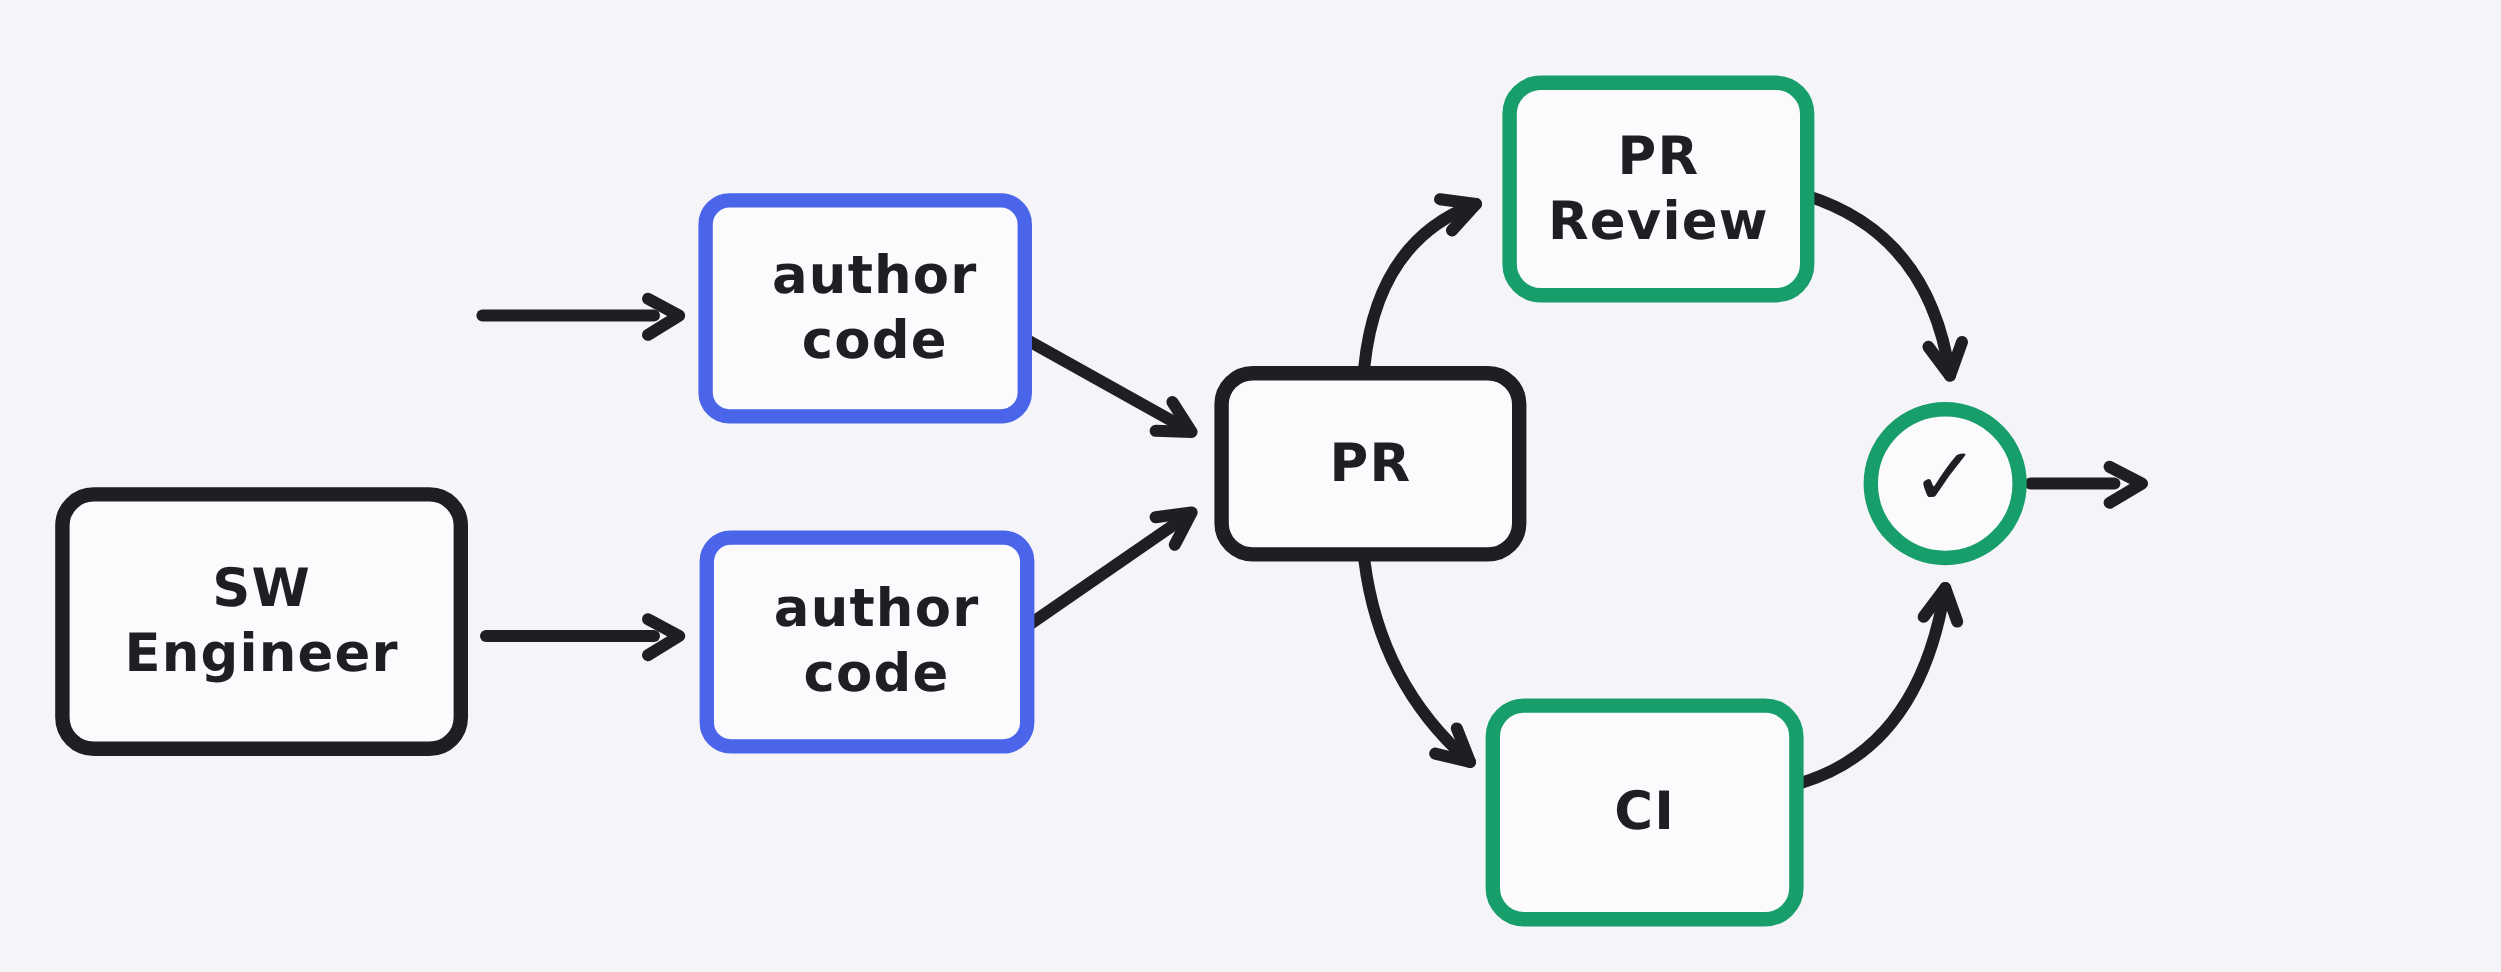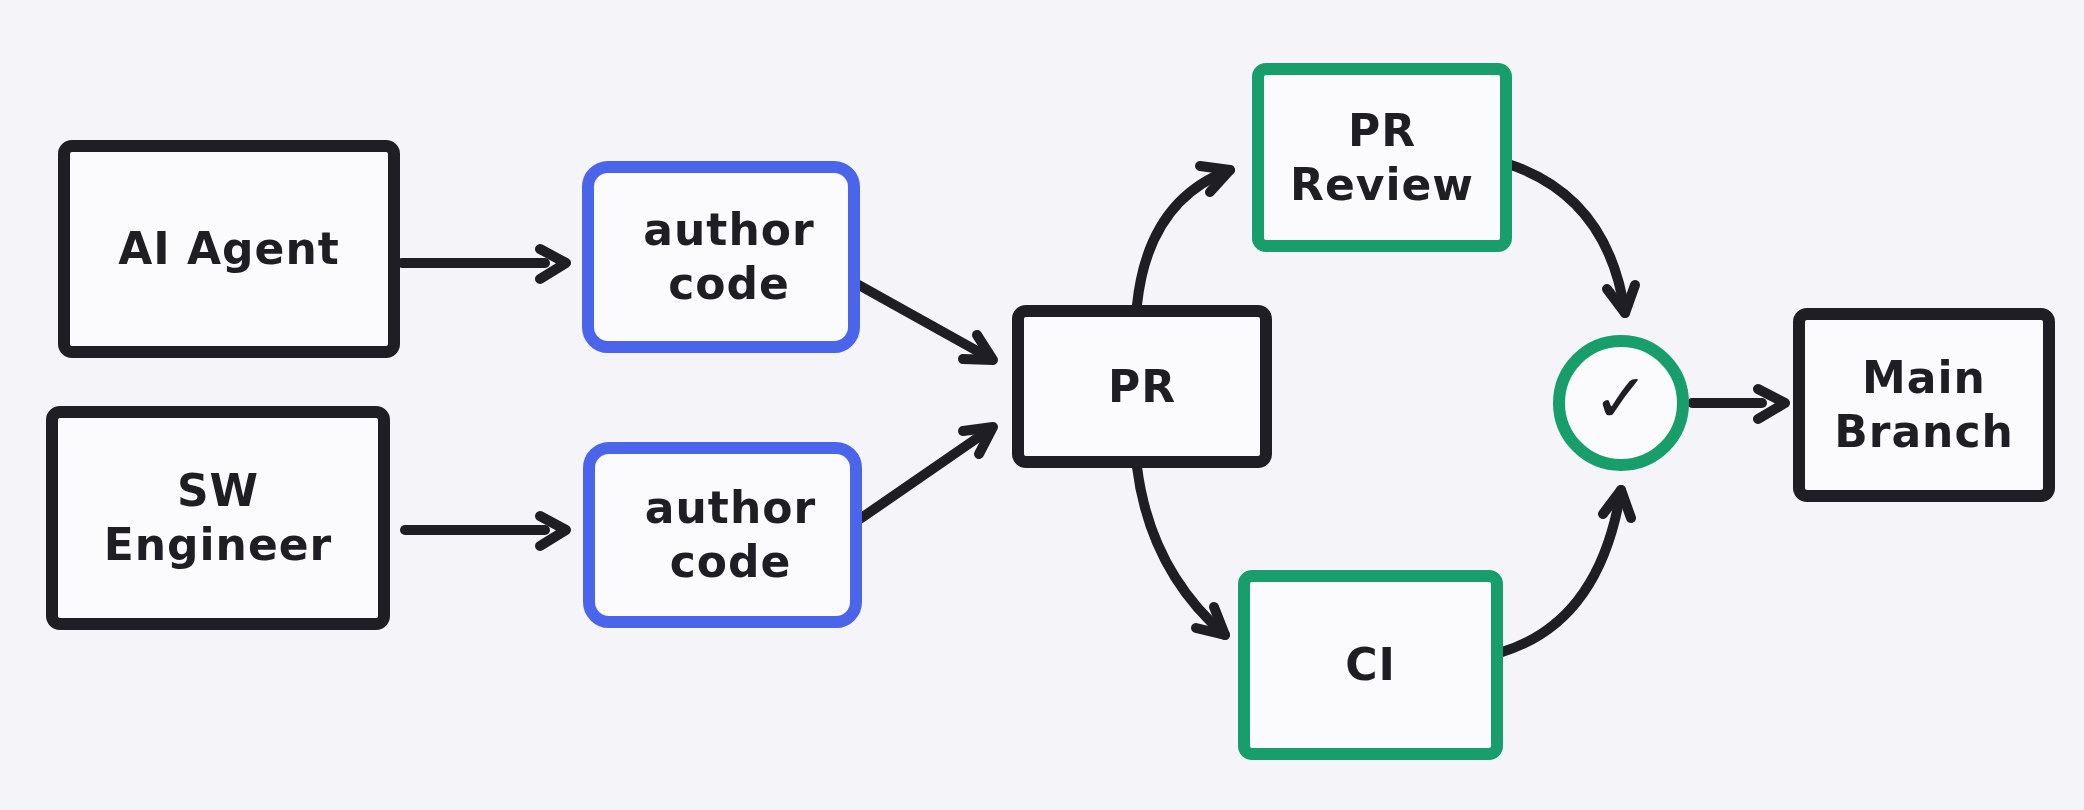--- a/index.html
+++ b/index.html
@@ -26,21 +26,21 @@
     stroke:var(--ink);
     stroke-width:10;
     stroke-linecap:round;
     stroke-linejoin:round;
   }
   .node{
     position:absolute;
     box-sizing:border-box;
     background:var(--paper);
     border:12px solid var(--ink);
-    border-radius:14px;
+    border-radius:32px;
     display:flex;align-items:center;justify-content:center;
     text-align:center;
   }
   .node.blue{border-color:var(--blue);border-radius:26px;padding-left:16px;}
   .node.green{border-color:var(--green);}
   .node.circle{border-radius:50%;border-color:var(--green);}
   .label{
     color:var(--ink);
     font-size:44px;
     font-weight:700;
@@ -84,23 +84,20 @@
     <path d="M1505 163 Q1608 195 1625 313"></path>
     <path d="M1635 285 L1625 313 L1607 289"></path>
 
     <path d="M1502 652 Q1600 622 1621 490"></path>
     <path d="M1603 514 L1621 490 L1631 518"></path>
 
     <path d="M1692 403 L1762 403"></path>
     <path d="M1758 389 L1785 403 L1758 419"></path>
   </svg>
 
-  <div class="node" style="left:58px;top:140px;width:342px;height:218px;">
-    <span class="label">AI Agent</span>
-  </div>
 
   <div class="node blue" style="left:582px;top:161px;width:278px;height:192px;">
     <span class="label">author
 code</span>
   </div>
 
   <div class="node" style="left:46px;top:406px;width:344px;height:224px;">
     <span class="label">SW
 Engineer</span>
   </div>
@@ -112,26 +109,22 @@
 
   <div class="node" style="left:1012px;top:305px;width:260px;height:163px;">
     <span class="label">PR</span>
   </div>
 
   <div class="node green" style="left:1252px;top:63px;width:260px;height:189px;">
     <span class="label">PR
 Review</span>
   </div>
 
-  <div class="node green" style="left:1238px;top:570px;width:265px;height:190px;">
+  <div class="node green" style="left:1238px;top:582px;width:265px;height:190px;">
     <span class="label">CI</span>
   </div>
 
   <div class="node circle" style="left:1553px;top:335px;width:136px;height:136px;">
     <span class="check">✓</span>
   </div>
 
-  <div class="node" style="left:1793px;top:308px;width:262px;height:194px;">
-    <span class="label">Main
-Branch</span>
-  </div>
 
 </div>
 
 </body></html>

